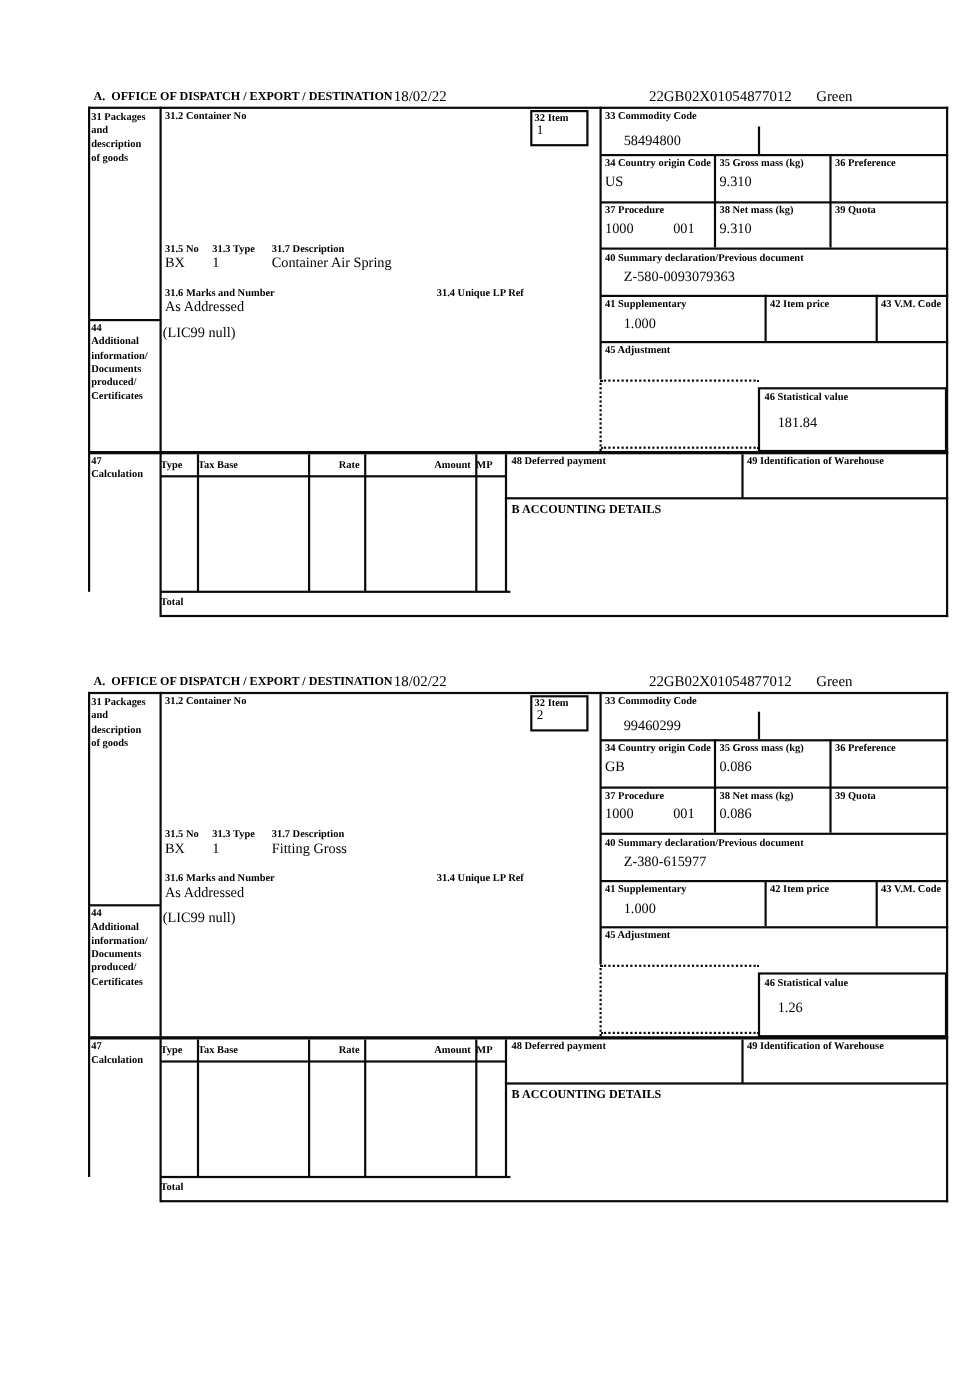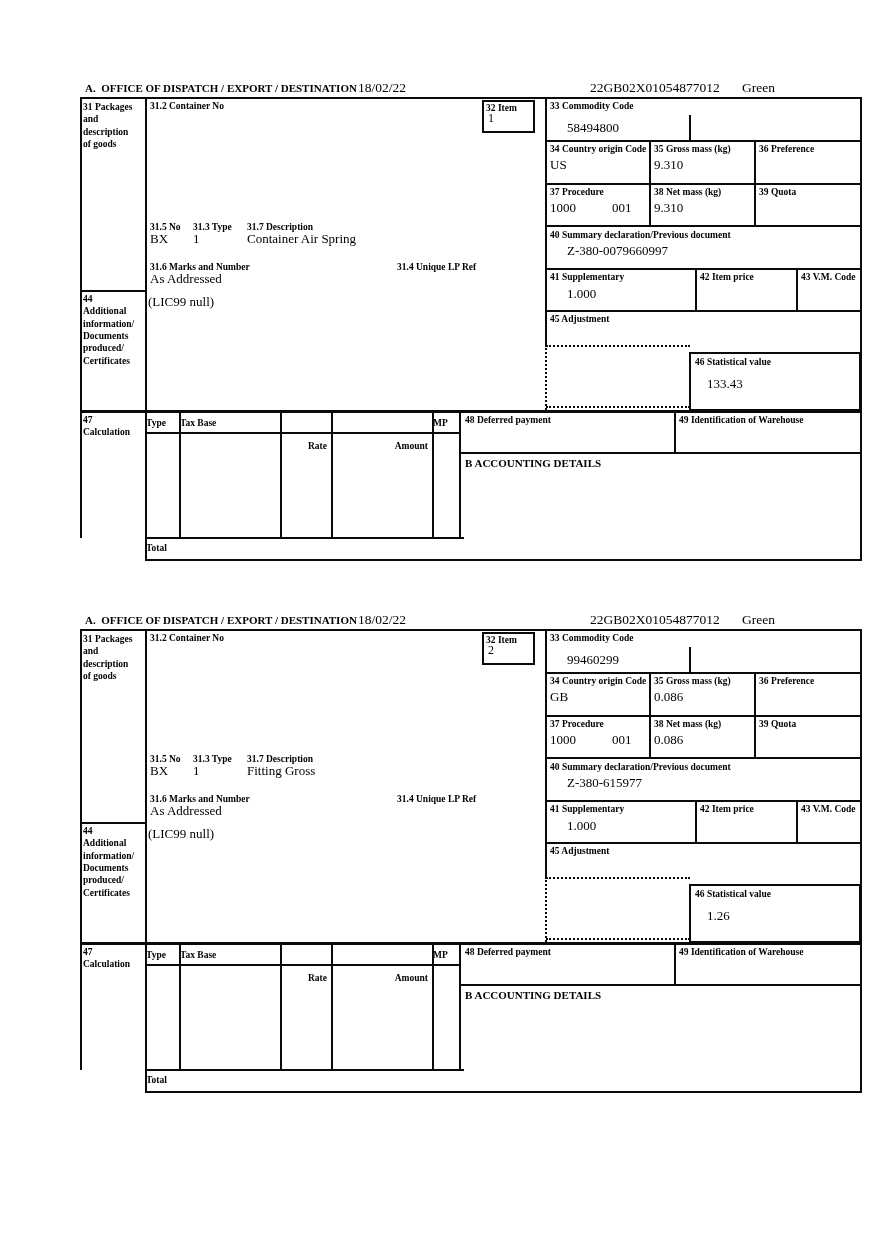--- a/index.html
+++ b/index.html
@@ -11,21 +11,21 @@
   .dh{position:absolute;border-top:2px dotted #0a0a0a;height:0;}
   .dv{position:absolute;border-left:2px dotted #0a0a0a;width:0;}
   .box{position:absolute;border:2px solid #0a0a0a;box-sizing:border-box;background:transparent;}
   .lbl{position:absolute;font:bold 9.5px "Liberation Serif",serif;line-height:1.3;
        white-space:pre-line;letter-spacing:0;}
   .val{position:absolute;font:13px "Liberation Serif",serif;white-space:pre;}
   .hdr-label{position:absolute;font:bold 11px "Liberation Serif",serif;white-space:pre;}
   .hdr-val{position:absolute;font:13.5px "Liberation Serif",serif;white-space:pre;}
   .blbl{position:absolute;font:bold 11px "Liberation Serif",serif;white-space:pre;}
   .ctr{text-align:left;}
-  .rgt{text-align:right;margin-top:23px;}
+  .rgt{text-align:right;}
 </style>
 </head>
 <body>
 
 <div id="page">
   <div class="section" style="top: 80px;">
 
     <span class="hdr-label" style="left:85px;top:2px;">A.  OFFICE OF DISPATCH / EXPORT / DESTINATION</span>
     <span class="hdr-val" style="left:358px;top:0px;">18/02/22</span>
     <span class="hdr-val" style="left:590px;top:0px;">22GB02X01054877012</span>
@@ -108,31 +108,31 @@
     <span class="lbl" style="left:759px;top:63px;">36 Preference</span>
 
     <span class="lbl" style="left:550px;top:106px;">37 Procedure</span>
     <span class="val" style="left:550px;top:120px;">1000</span>
     <span class="val" style="left:612px;top:120px;">001</span>
     <span class="lbl" style="left:654px;top:106px;">38 Net mass (kg)</span>
     <span class="val" style="left:654px;top:120px;">9.310</span>
     <span class="lbl" style="left:759px;top:106px;">39 Quota</span>
 
     <span class="lbl" style="left:550px;top:149px;">40 Summary declaration/Previous document</span>
-    <span class="val" style="left:567px;top:163px;">Z-380-0079660997</span>
+    <span class="val" style="left:567px;top:163px;">Z-580-0093079363</span>
 
     <span class="lbl" style="left:550px;top:191px;">41 Supplementary</span>
     <span class="val" style="left:567px;top:206px;">1.000</span>
     <span class="lbl" style="left:700px;top:191px;">42 Item price</span>
     <span class="lbl" style="left:801px;top:191px;">43 V.M. Code</span>
 
     <span class="lbl" style="left:550px;top:233px;">45 Adjustment</span>
 
     <span class="lbl" style="left:695px;top:276px;">46 Statistical value</span>
-    <span class="val" style="left:707px;top:296px;">133.43</span>
+    <span class="val" style="left:707px;top:296px;">181.84</span>
 
     <span class="lbl ctr" style="left:146px;top:337px;width:34px;">Type</span>
     <span class="lbl ctr" style="left:180px;top:337px;width:101px;">Tax Base</span>
     <span class="lbl rgt" style="left:281px;top:337px;width:46px;">Rate</span>
     <span class="lbl rgt" style="left:332px;top:337px;width:96px;">Amount</span>
     <span class="lbl ctr" style="left:433px;top:337px;width:27px;">MP</span>
     <span class="lbl ctr" style="left:146px;top:462px;width:318px;">Total</span>
 
     <span class="lbl" style="left:465px;top:334px;">48 Deferred payment</span>
     <span class="lbl" style="left:679px;top:334px;">49 Identification of Warehouse</span>

